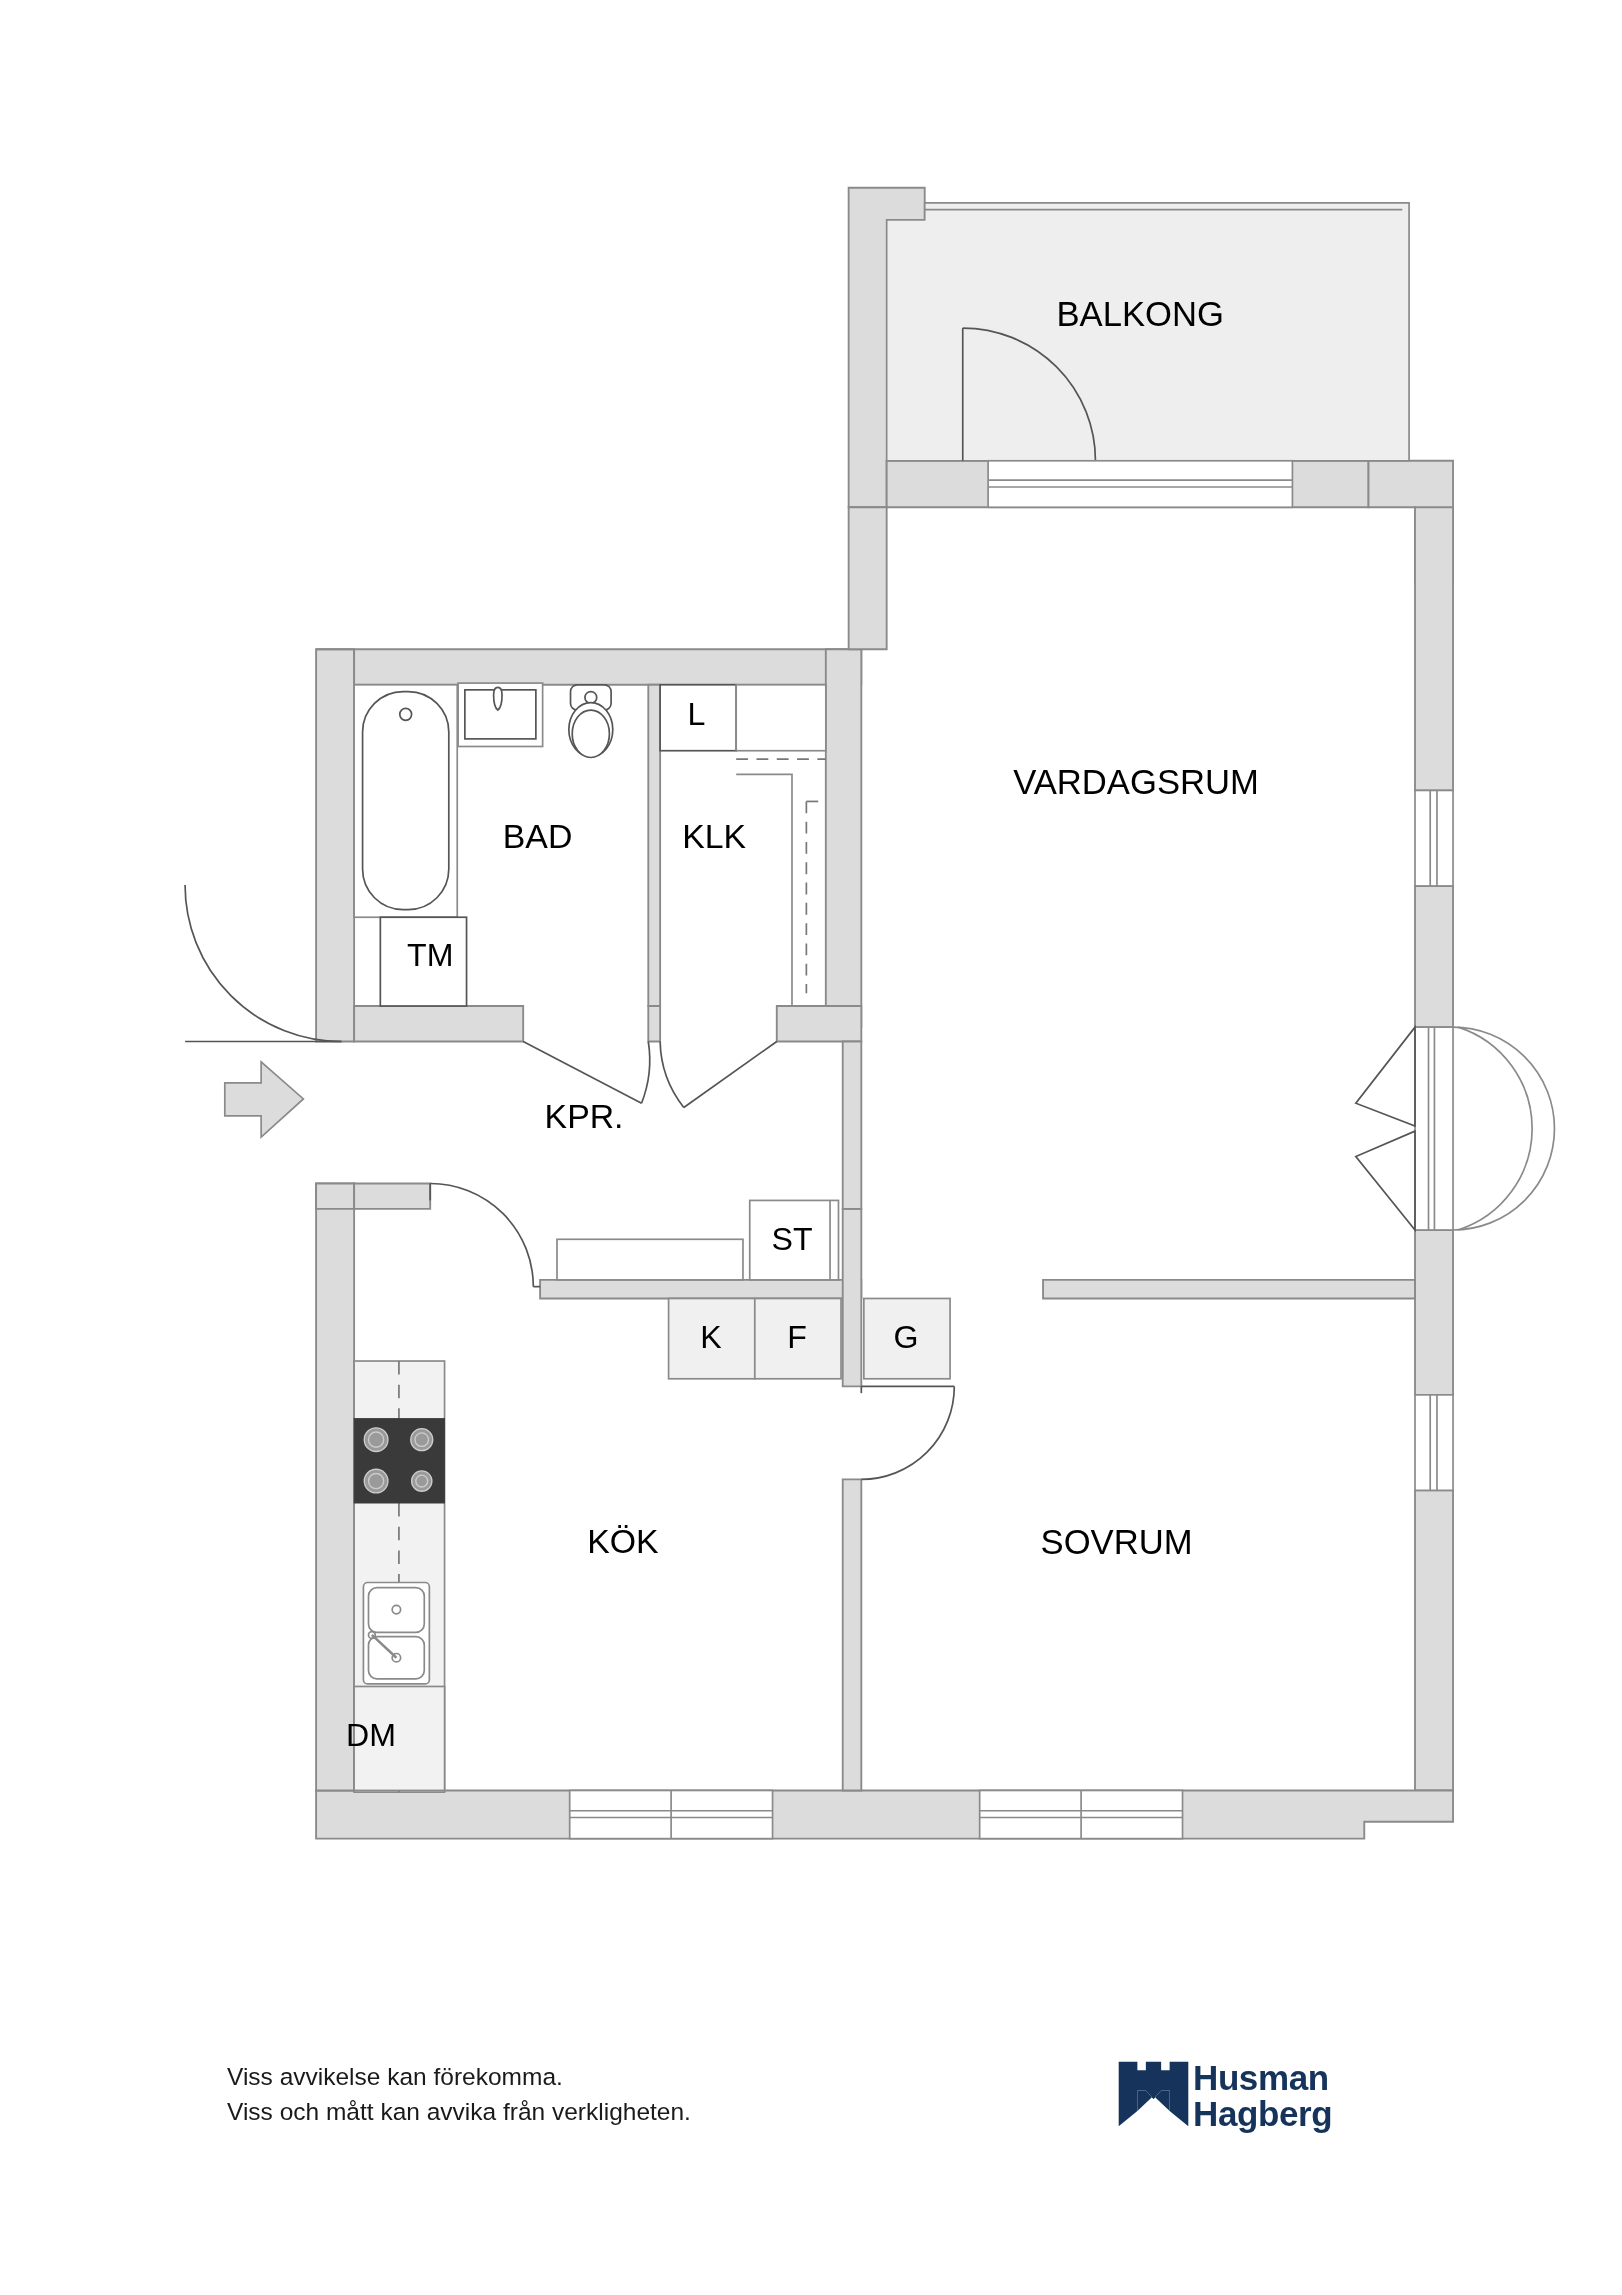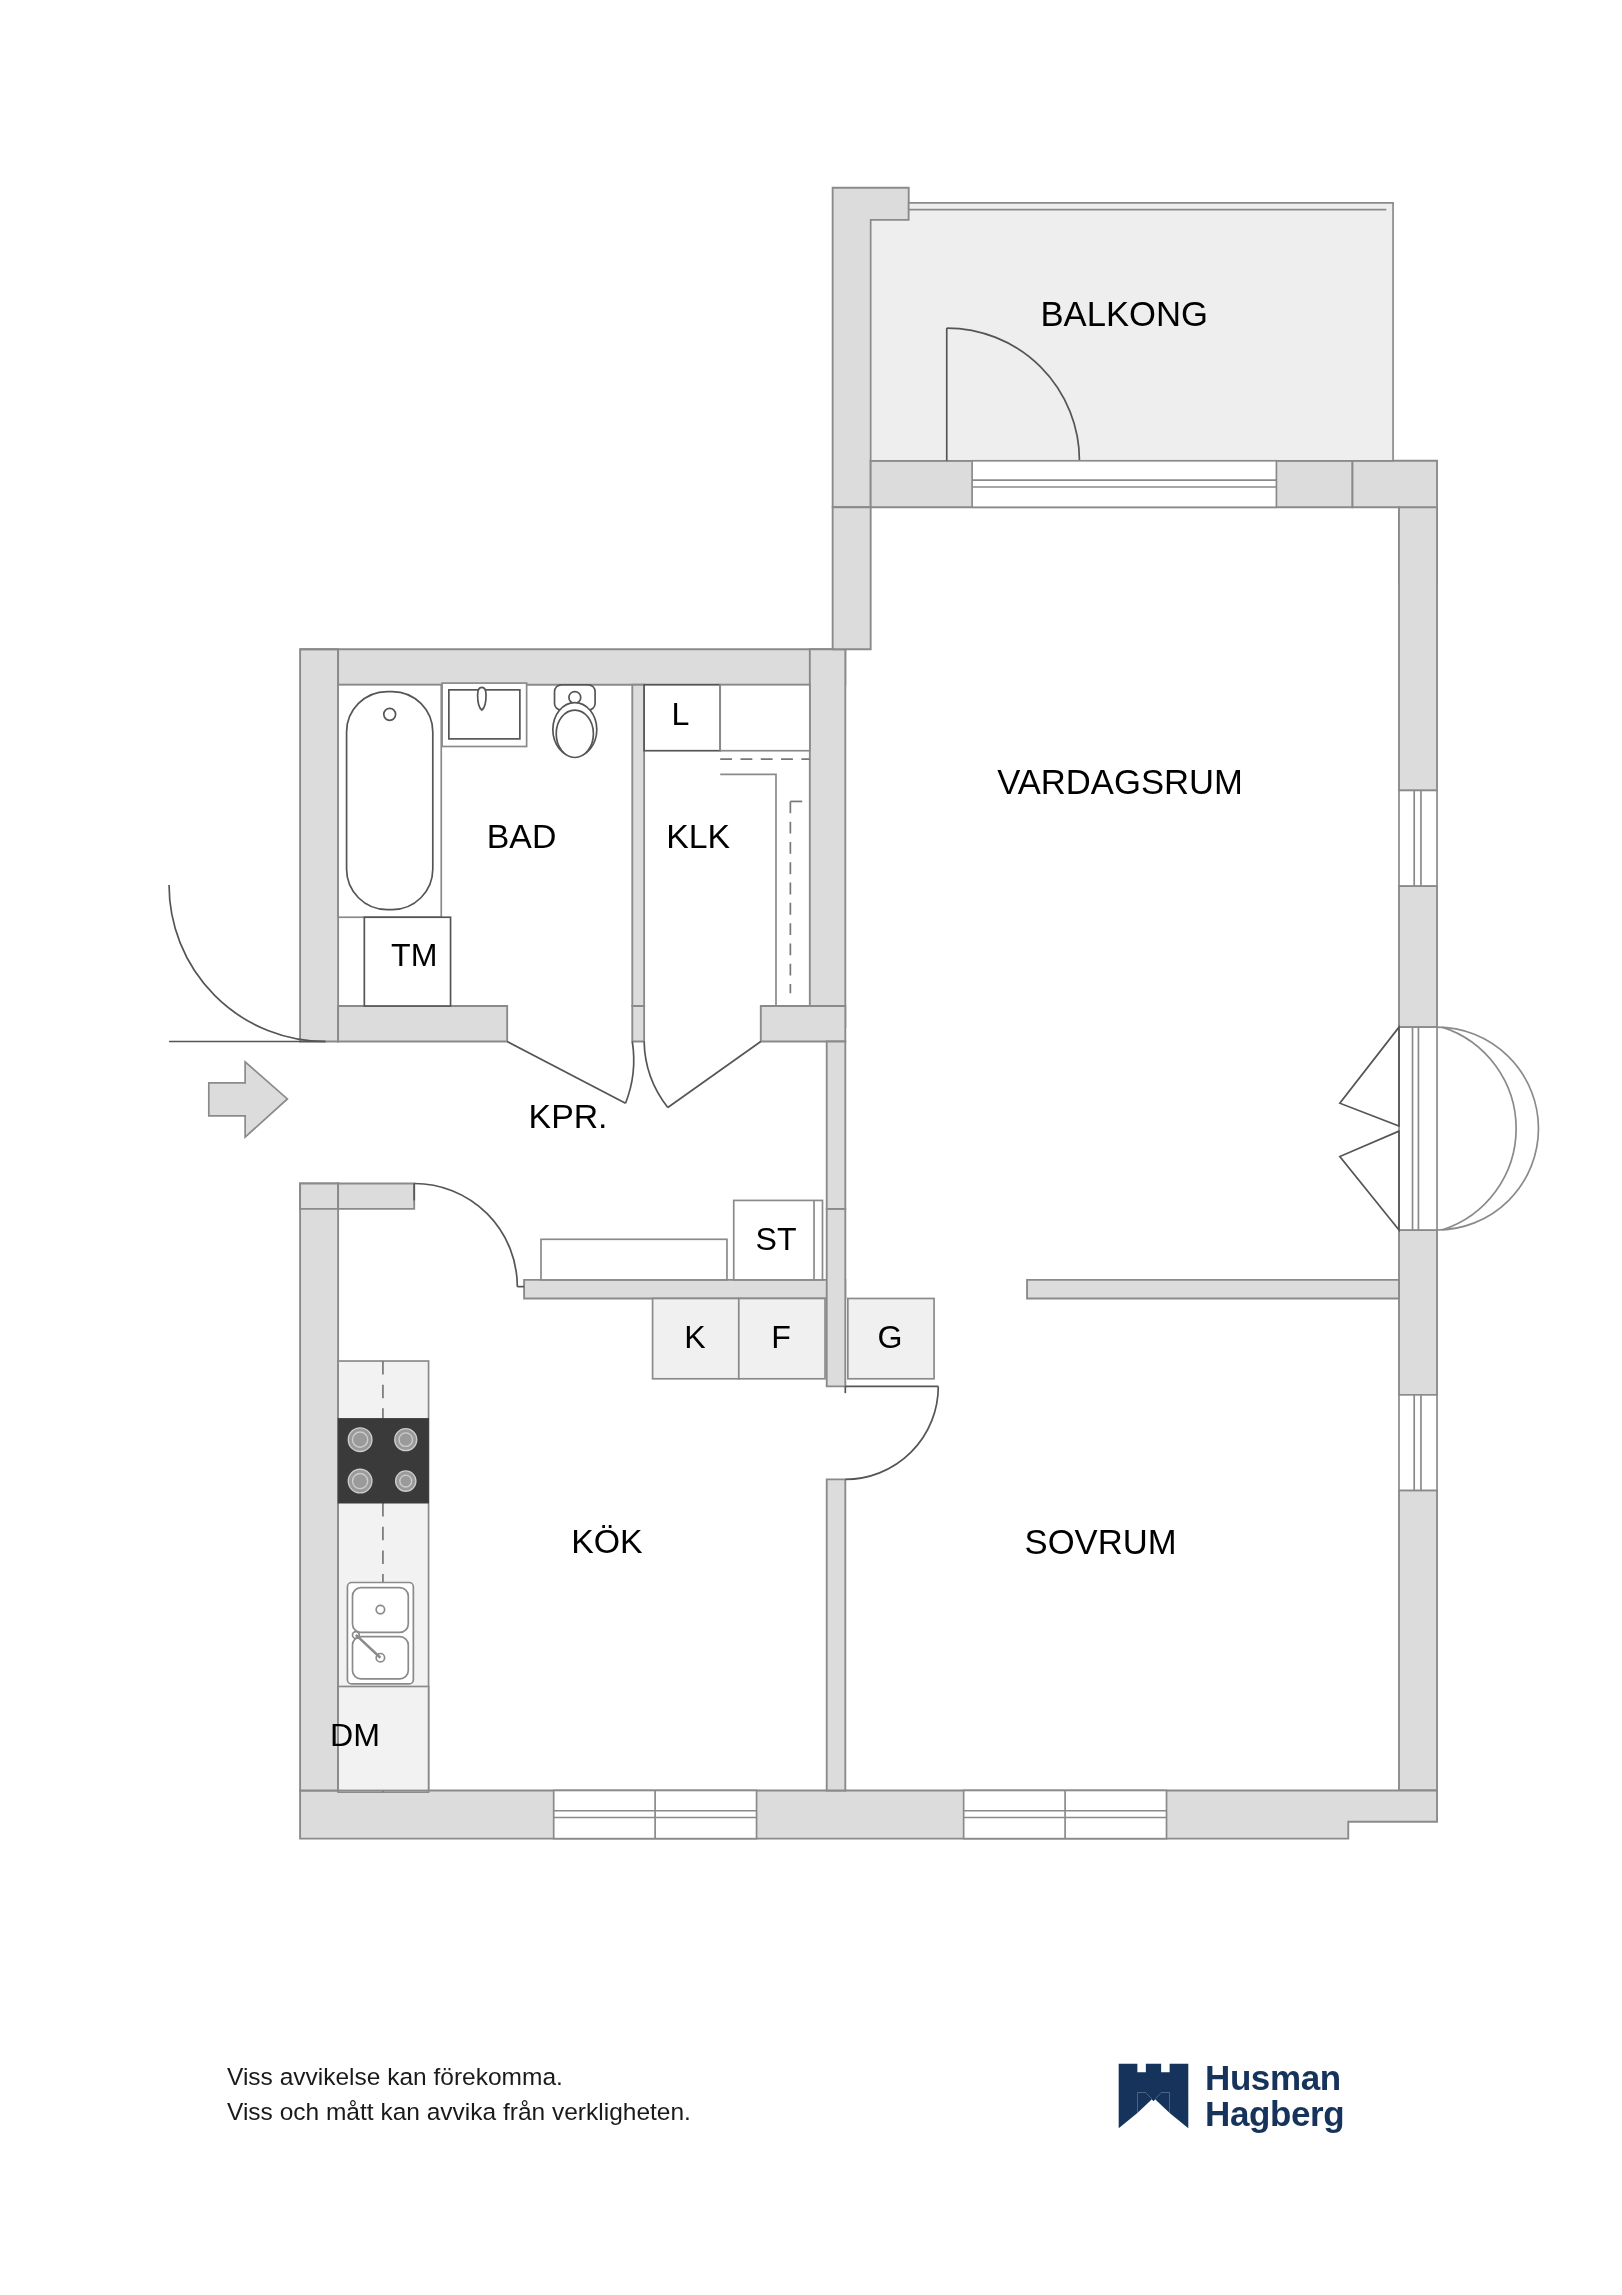--- a/index.html
+++ b/index.html
@@ -10,21 +10,21 @@
   }
   body {
     width: 1623px;
     height: 2295px;
     font-family: "Liberation Sans", sans-serif;
     position: relative;
     overflow: hidden;
   }
   #plan-wrap {
     position: absolute;
-    left: 0; top: 0;
+    left: 16px; top: 0;
     width: 1522px;
     height: 2012px;
   }
   #floorplan-svg {
     display: block;
     width: 1623px;
     height: 2012px;
   }
   .room-label {
     font-family: "Liberation Sans", sans-serif;
@@ -57,22 +57,21 @@
     color: #1a1a1a;
     font-family: "Liberation Sans", sans-serif;
     white-space: nowrap;
   }
   #disclaimer div { letter-spacing: 0px; }
   #logo {
     position: absolute;
     left: 1117px;
     top: 15px;
     display: flex;
-    align-items: center;
-    gap: 15px;
+    gap: 3px;
   }
   #logo-mark { display: block; }
   #logo-text {
     font-family: "Liberation Sans", sans-serif;
     font-weight: bold;
     font-size: 35px;
     line-height: 1.02;
     letter-spacing: -0.4px;
   }
   #logo-text div { display: block; }

